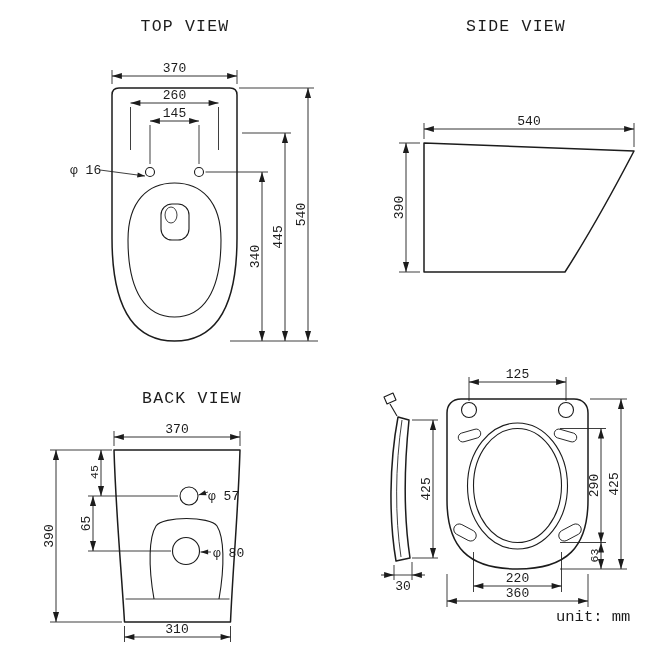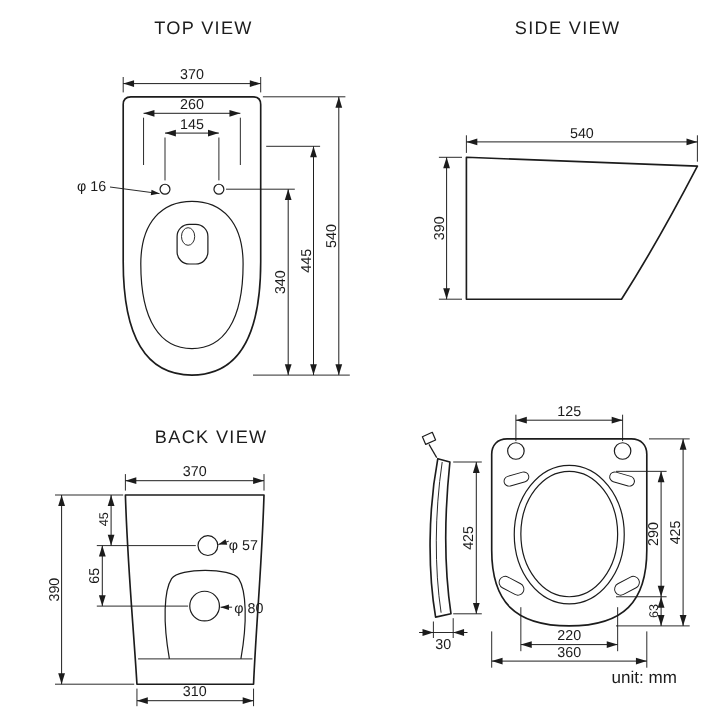--- a/index.html
+++ b/index.html
@@ -1,16 +1,16 @@
 <!DOCTYPE html>
 <html style="--bg: #ffffff; --ink: #1c1c1c;"><head>
 <meta charset="utf-8">
 <style>
   html,body{margin:0;padding:0;background:#fff;}
-  .canvas{position:relative;width:650px;height:650px;background:var(--bg,#ffffff);font-family:Liberation Sans, sans-serif;overflow:hidden;}
+  .canvas{position:relative;width:650px;height:650px;background:var(--bg,#ffffff);font-family:Liberation Mono, monospace;overflow:hidden;}
   svg{display:block;}
   text{user-select:none;}
   .title{font-size:16.5px;letter-spacing:1.2px;fill:var(--ink,#1c1c1c);}
   .dim-text{font-size:13px;fill:var(--ink,#1c1c1c);}
   .dim-text-sm{font-size:11.5px;fill:var(--ink,#1c1c1c);}
   .unit{font-size:15.5px;fill:var(--ink,#1c1c1c);}
   .outline{fill:none;stroke:var(--ink,#1c1c1c);stroke-width:1.5;stroke-linejoin:round;stroke-linecap:round;}
   .mid{fill:none;stroke:var(--ink,#1c1c1c);stroke-width:1.1;stroke-linejoin:round;}
   .thin{fill:none;stroke:var(--ink,#1c1c1c);stroke-width:0.85;}
   .dimline{fill:none;stroke:var(--ink,#1c1c1c);stroke-width:0.9;}

